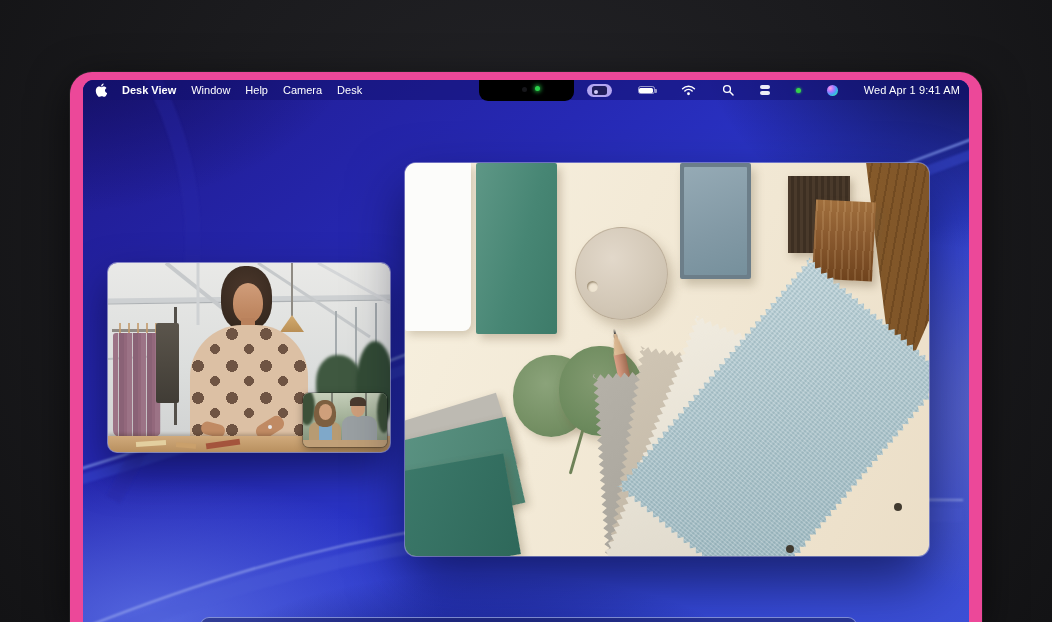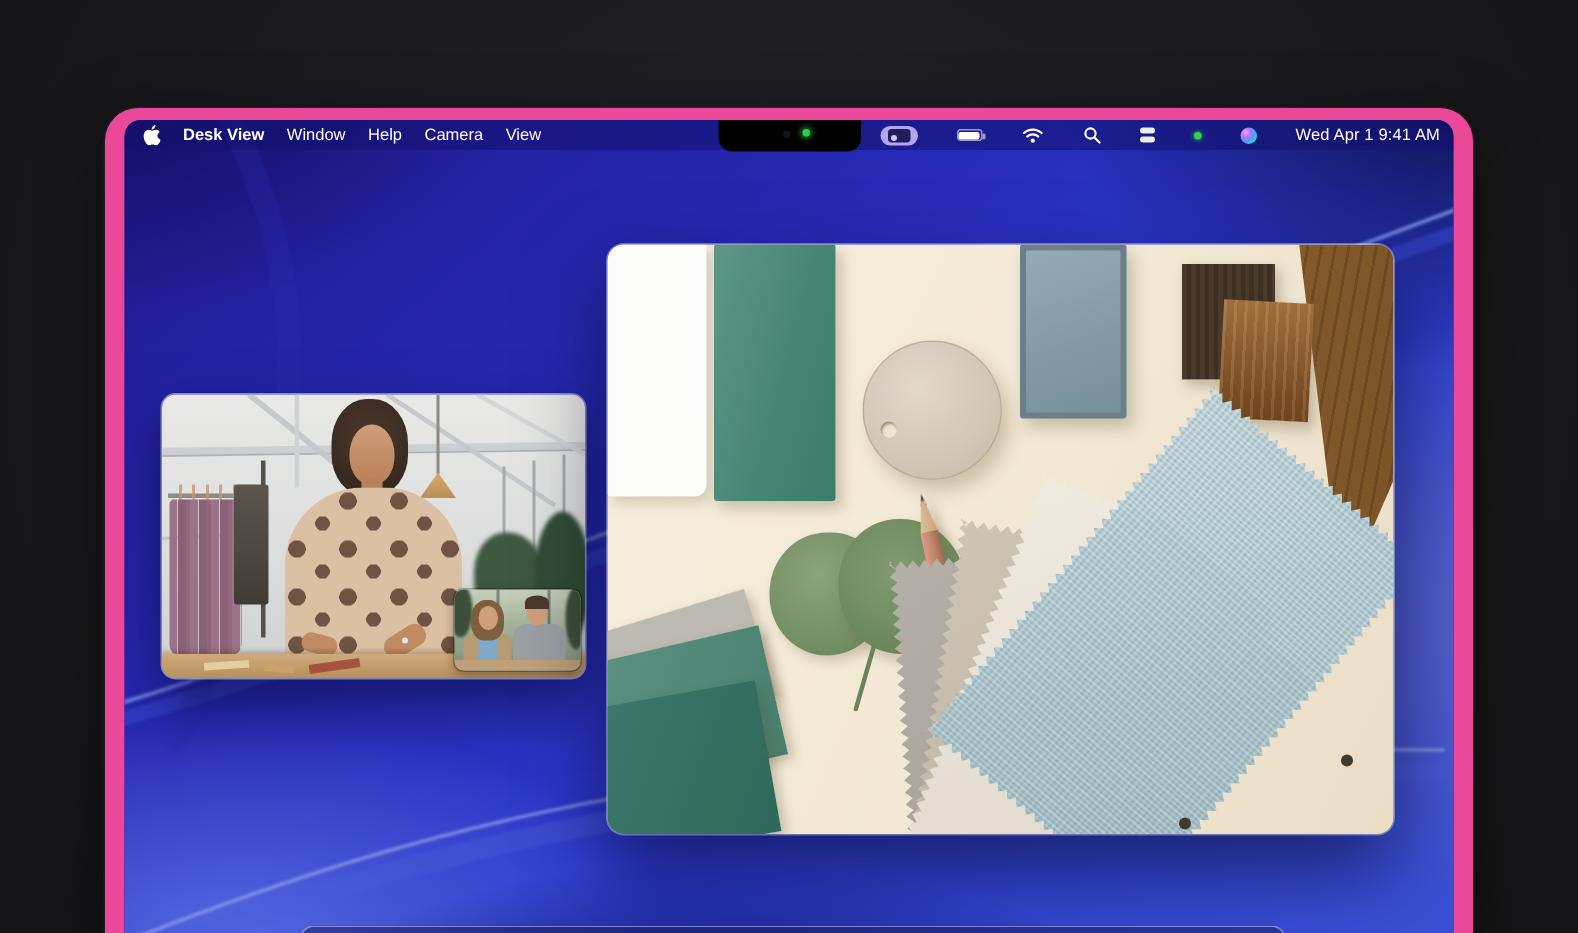--- a/index.html
+++ b/index.html
@@ -243,21 +243,21 @@
 
     <div class="menubar">
       <div class="mb-left">
         <svg class="apple" viewBox="0 0 14 16">
           <path fill="#fff" d="M9.3 2.6c.5-.6.9-1.5.8-2.3-.8 0-1.7.5-2.2 1.2-.5.6-.9 1.5-.8 2.3.9.1 1.7-.5 2.2-1.2zM11.6 8.6c0-2 1.7-3 1.8-3-.9-1.4-2.4-1.6-2.9-1.6-1.2-.1-2.4.7-3 .7-.6 0-1.6-.7-2.6-.7-1.3 0-2.6.8-3.3 2-1.4 2.4-.4 6 1 8 .7 1 1.5 2.1 2.6 2 1 0 1.4-.6 2.7-.6 1.2 0 1.6.6 2.7.6 1.1 0 1.8-1 2.5-2 .8-1.1 1.1-2.2 1.2-2.3-.1 0-2.6-1-2.7-3.1z"></path>
         </svg>
         <span class="mb-item appname">Desk View</span>
         <span class="mb-item">Window</span>
         <span class="mb-item">Help</span>
         <span class="mb-item">Camera</span>
-        <span class="mb-item">View</span>
+        <span class="mb-item">Desk</span>
       </div>
       <div class="mb-right">
         <span class="campill">
           <span class="camglyph"></span>
         </span>
         <span class="battery"></span>
         <svg width="15" height="12" viewBox="0 0 16 12">
           <path d="M1.7 4.6 A9.2 9.2 0 0 1 14.3 4.6" stroke="#fff" stroke-width="1.6" fill="none" stroke-linecap="round"></path>
           <path d="M4.1 7.1 A5.7 5.7 0 0 1 11.9 7.1" stroke="#fff" stroke-width="1.6" fill="none" stroke-linecap="round"></path>
           <circle cx="8" cy="10" r="1.5" fill="#fff"></circle>

